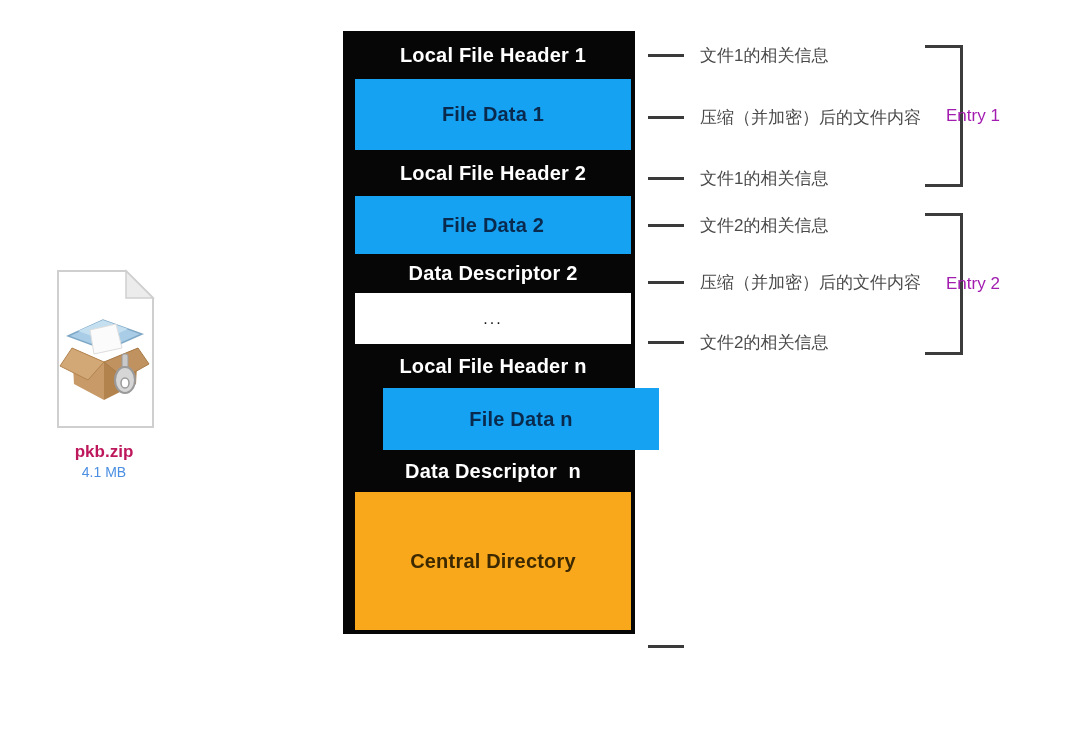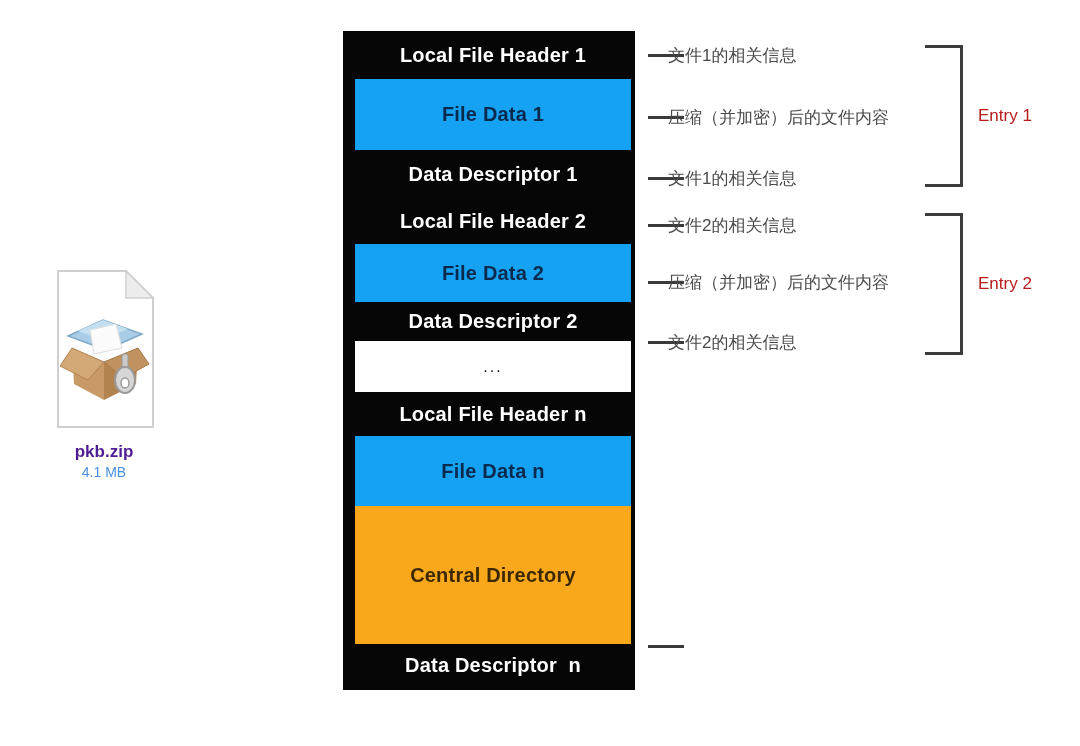--- a/index.html
+++ b/index.html
@@ -39,35 +39,35 @@
   .block.ellipsis{ background: #ffffff; color: #141414; font-weight: 400; font-size: 16px; letter-spacing: 2px; }
   .block.central { background: #f9a81b; color: #3d2900; }
   .b0 { height: 48px; }
   .b1 { height: 71px; }
   .b2 { height: 48px; }
   .b3 { height: 46px; }
   .b4 { height: 58px; }
   .b5 { height: 39px; }
   .b6 { height: 51px; }
   .b7 { height: 44px; }
-  .b8 { height: 70px; }
+  .b8 { height: 62px; margin-left: 28px; }
   .b9 { height: 42px; }
   .b10 { height: 138px; }
 
   
   .anno-line {
     position: absolute;
     left: 648px;
     width: 36px;
     height: 0;
     border-top: 3px solid #3a3a3a;
   }
   .anno-text {
     position: absolute;
-    left: 668px;
+    left: 700px;
     transform: translateY(-50%);
     font-size: 17px;
     color: #4a4a4a;
     white-space: nowrap;
   }
 
   
   .bracket {
     position: absolute;
     left: 925px;
@@ -76,36 +76,35 @@
     border-right: 3px solid #3c3c3c;
     border-bottom: 3px solid #3c3c3c;
   }
   .bracket-1 { top: 45px;  height: 142px; }
   .bracket-2 { top: 213px; height: 142px; }
   .entry-label {
     position: absolute;
     left: 946px;
     transform: translateY(-50%);
     font-size: 17px;
-    color: #b91c1c;
+    color: #a21caf;
     white-space: nowrap;
-    margin-left: 32px;
   }
   .entry-1 { top: 116px; }
   .entry-2 { top: 284px; }
 
   
   .file-wrap {
     position: absolute;
     left: 48px;
     top: 268px;
     width: 112px;
     text-align: center;
   }
-  .file-name { margin-top: 8px; font-size: 17px; font-weight: 700; color: #4c1d95; }
+  .file-name { margin-top: 8px; font-size: 17px; font-weight: 700; color: #be185d; }
   .file-size { margin-top: 2px; font-size: 14px; color: #4a8fe2; }
 </style>
 </head>
 <body>
 
 <div class="canvas">
 
   <div class="file-wrap">
     <span>
       <svg width="112" height="162" viewBox="0 0 112 162">
@@ -131,29 +130,28 @@
         <ellipse cx="77" cy="115" rx="4" ry="5" fill="#ffffff" stroke="#9a9a9a" stroke-width="1.5"></ellipse>
       </svg>
     </span>
     <div class="file-name">pkb.zip</div>
     <div class="file-size">4.1 MB</div>
   </div>
 
   <div class="stack">
     <div class="block header b0">Local File Header 1</div>
     <div class="block data b1">File Data 1</div>
-    <div class="block header b2">Data Descriptor 1</div>
     <div class="block header b3">Local File Header 2</div>
     <div class="block data b4">File Data 2</div>
     <div class="block header b5">Data Descriptor 2</div>
     <div class="block ellipsis b6">...</div>
     <div class="block header b7">Local File Header n</div>
     <div class="block data b8">File Data n</div>
+    <div class="block header b9">Data Descriptor  n</div>
     <div class="block central b10">Central Directory</div>
-    <div class="block header b9">Data Descriptor  n</div>
   </div>
 
   <div class="anno-line" style="top:54px"></div>
   <div class="anno-text" style="top:55px">文件1的相关信息</div>
 
   <div class="anno-line" style="top:116px"></div>
   <div class="anno-text" style="top:117px">压缩（并加密）后的文件内容</div>
 
   <div class="anno-line" style="top:177px"></div>
   <div class="anno-text" style="top:178px">文件1的相关信息</div>

